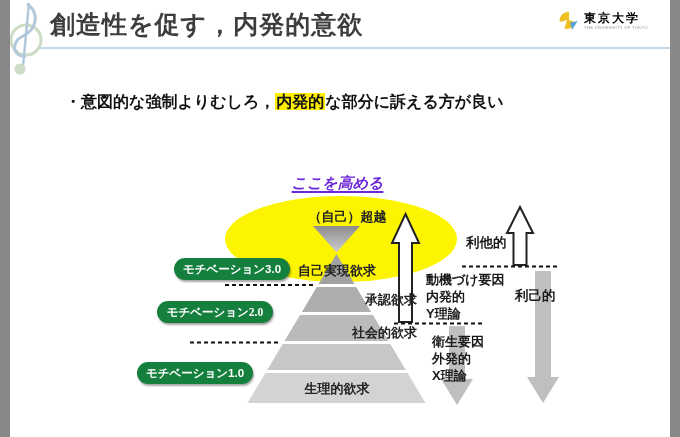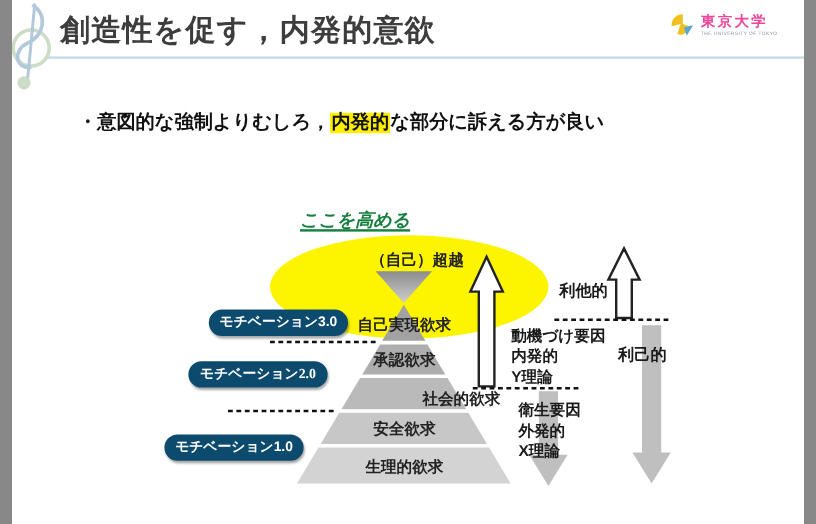--- a/index.html
+++ b/index.html
@@ -6,31 +6,31 @@
   .slide{
     position:relative;width:660px;height:437px;background:#ffffff;overflow:hidden;
     font-family:"Liberation Sans","DejaVu Sans",sans-serif;margin:0 auto;
   }
   .abs{position:absolute;}
   
   .title{left:40px;top:8px;font-size:25px;font-weight:bold;color:#3d3d3d;letter-spacing:1px;white-space:nowrap;}
   .header-rule{left:30px;top:47px;width:648px;height:2px;background:#c6d9e6;}
   .logo{right:22px;top:10px;display:flex;align-items:center;gap:4px;}
   .logo-texts{display:flex;flex-direction:column;line-height:1;}
-  .logo-name{font-size:12px;font-weight:bold;color:#ec4899;font-family:"Liberation Serif","DejaVu Serif",serif;letter-spacing:2px;}
+  .logo-name{font-size:12px;font-weight:bold;color:#000000;font-family:"Liberation Serif","DejaVu Serif",serif;letter-spacing:2px;}
   .logo-sub{font-size:4px;color:#8d96a2;margin-top:2px;letter-spacing:.4px;}
   
   .bullet{left:55px;top:92px;font-size:16px;font-weight:bold;color:#111;white-space:nowrap;}
   .hl{background:#ffee00;padding:0 1px;}
   
-  .callout{left:240px;top:174px;width:175px;text-align:left;font-size:15px;font-weight:bold;font-style:italic;color:#15803d;
+  .callout{left:240px;top:174px;width:175px;text-align:center;font-size:15px;font-weight:bold;font-style:italic;color:#6d28d9;
     text-decoration:underline;text-decoration-thickness:2px;text-underline-offset:3px;}
   .transcend{left:270px;top:208px;width:135px;text-align:center;font-size:13px;font-weight:bold;color:#222;}
   .pyr-label{left:247px;width:160px;text-align:center;font-size:13px;font-weight:bold;color:#222;white-space:nowrap;}
-  .pill{height:22px;width:116px;background:#0c4a6e;border-radius:12px;color:#fff;
+  .pill{height:22px;width:116px;background:#15803d;border-radius:12px;color:#fff;
     font-size:11.5px;font-weight:bold;text-align:center;line-height:22px;white-space:nowrap;
     box-shadow:1px 2px 2px rgba(0,0,0,.35);}
   .side-block{font-size:13px;font-weight:bold;color:#1a1a1a;line-height:17px;white-space:nowrap;}
   .side-word{font-size:13.5px;font-weight:bold;color:#1a1a1a;white-space:nowrap;text-align:center;}
   svg{display:block;}
 </style>
 </head>
 <body>
 
 <div class="slide">
@@ -87,23 +87,22 @@
     <line x1="215" y1="285" x2="304" y2="285" stroke="#111" stroke-width="2.2" stroke-dasharray="4 3"></line>
     <line x1="180" y1="342.5" x2="269" y2="342.5" stroke="#111" stroke-width="2.2" stroke-dasharray="4 3"></line>
     <line x1="384" y1="323.5" x2="474" y2="323.5" stroke="#111" stroke-width="2.2" stroke-dasharray="4 3"></line>
     <line x1="452" y1="266.5" x2="549" y2="266.5" stroke="#111" stroke-width="2.2" stroke-dasharray="4 3"></line>
   </svg>
 
   <div class="abs callout">ここを高める</div>
   <div class="abs transcend">（自己）超越</div>
 
   <div class="abs pyr-label" style="top:262px;">自己実現欲求</div>
-  <div class="abs pyr-label" style="top:291px;">承認欲求</div>
+  <div class="abs pyr-label" style="top:291px;text-align:right;">承認欲求</div>
   <div class="abs pyr-label" style="top:324px;text-align:right;">社会的欲求</div>
-  <div class="abs pyr-label" style="top:349px;">安全欲求</div>
   <div class="abs pyr-label" style="top:380px;">生理的欲求</div>
 
   <div class="abs pill" style="left:164px;top:258px;">モチベーション3.0</div>
   <div class="abs pill" style="left:147px;top:301px;font-family:Liberation Serif, serif;">モチベーション2.0</div>
   <div class="abs pill" style="left:127px;top:362px;">モチベーション1.0</div>
 
   <div class="abs side-block" style="left:416px;top:271px;">
     <div>動機づけ要因</div>
     <div>内発的</div>
     <div>Y理論</div>

